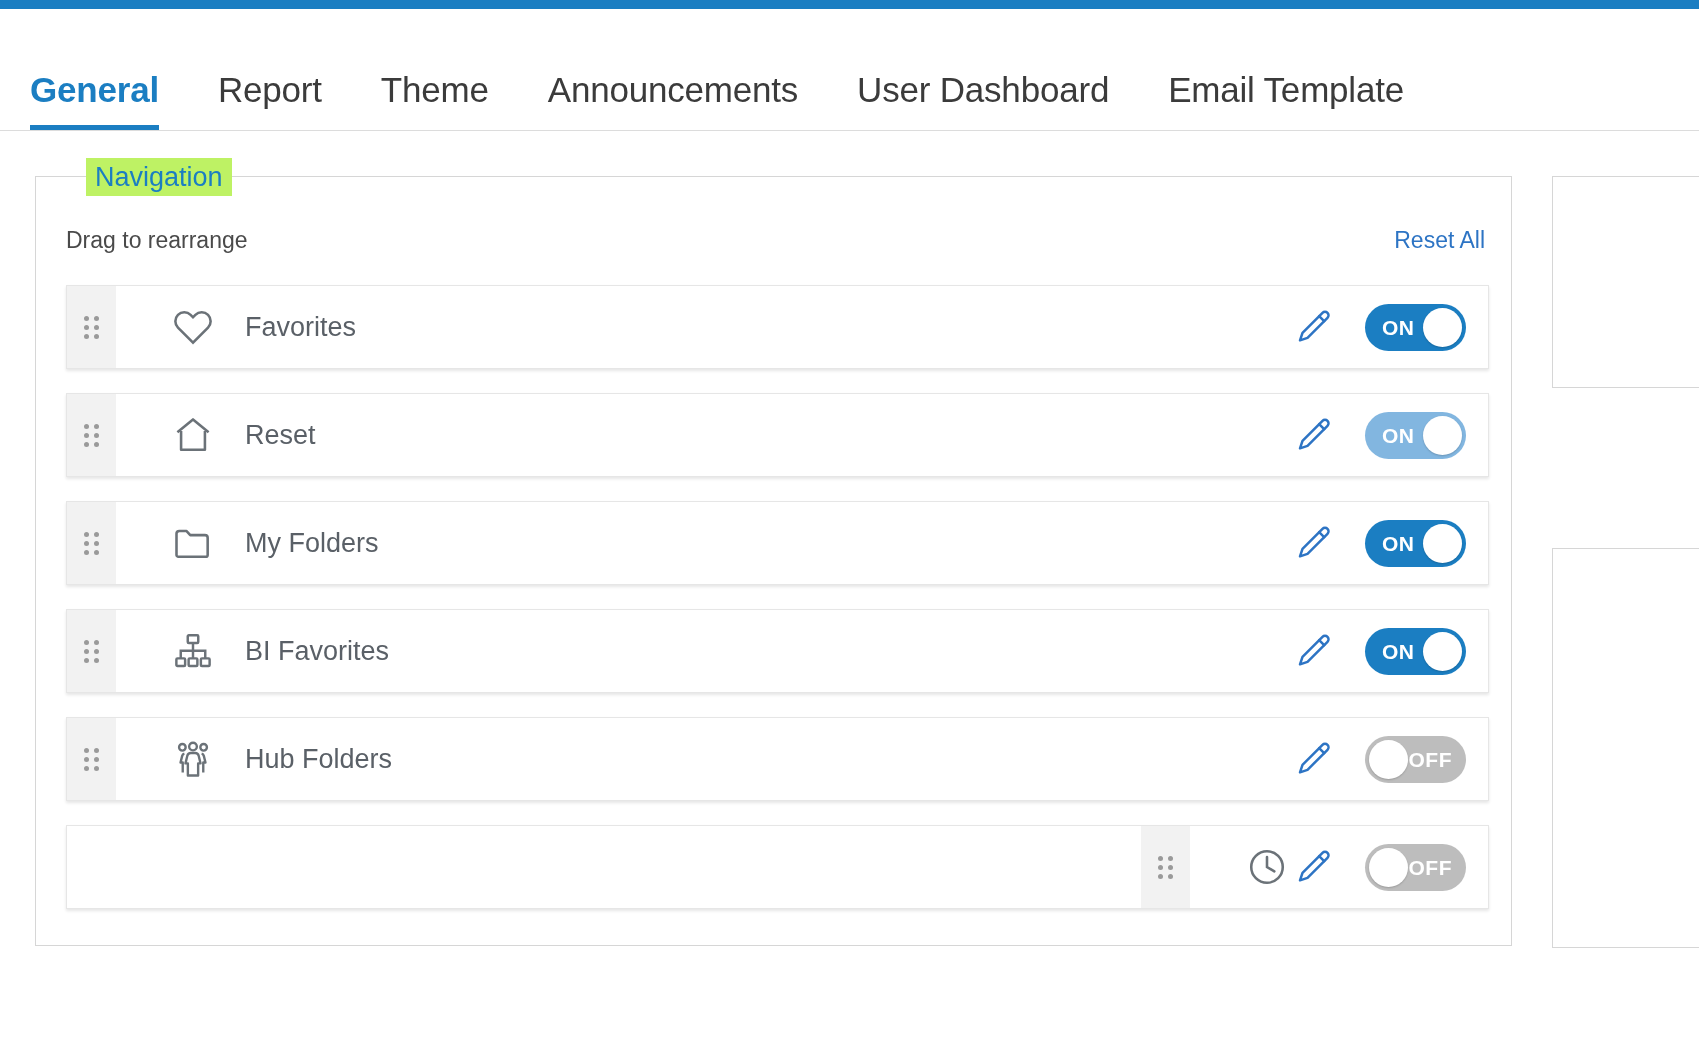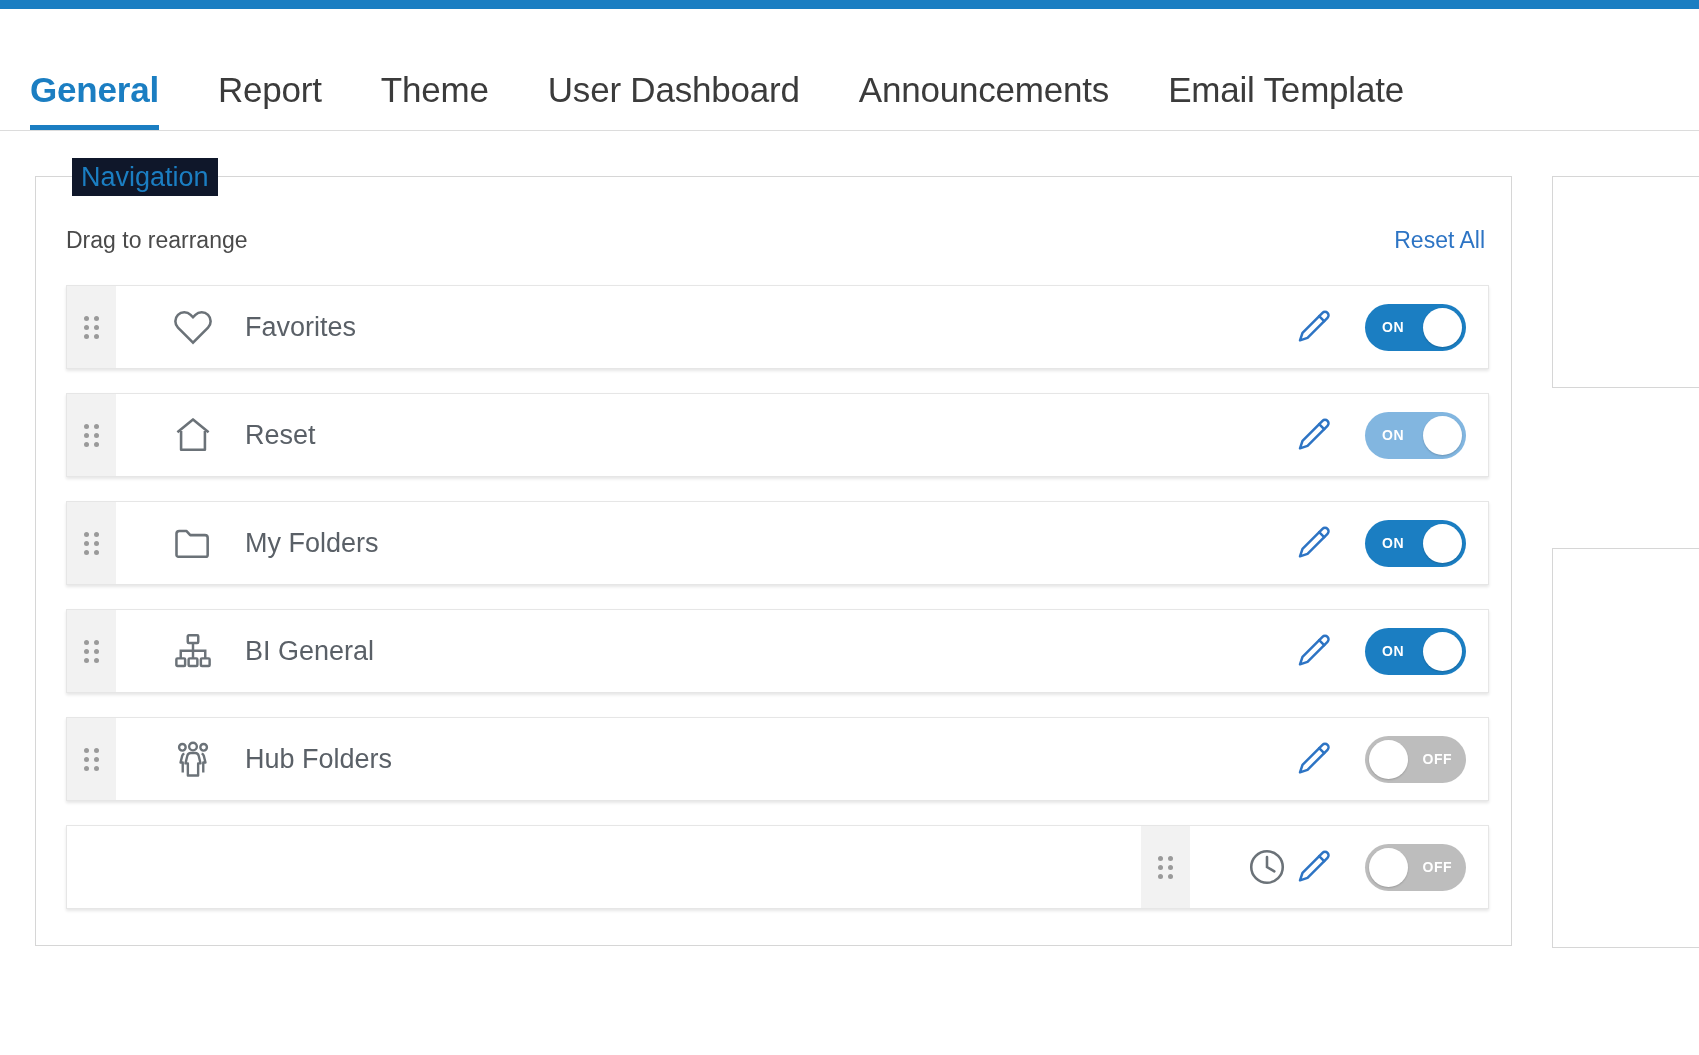--- a/index.html
+++ b/index.html
@@ -44,22 +44,22 @@
   }
   
   .panel{
     position:absolute;left:35px;top:176px;
     width:1477px;height:770px;
     border:1px solid #d6d6d6;
     box-sizing:border-box;
     background:#ffffff;
   }
   .panel-legend{
-    position:absolute;left:36px;top:-19px;
-    background:#0f172a;
+    position:absolute;left:50px;top:-19px;
+    background:#bef264;
     padding:0 9px;
     font-size:27px;
     color:#1b7ec2;
     line-height:38px;
   }
   .panel-subhead{
     position:absolute;left:30px;top:50px;
     font-size:23px;color:#4a4a4a;
   }
   .reset-all{
@@ -141,21 +141,21 @@
     position:absolute;top:4px;
     width:39px;height:39px;border-radius:50%;
     background:#ffffff;
     box-shadow:0 1px 2px rgba(0,0,0,0.18);
   }
   .toggle.on .knob,.toggle.on-light .knob{right:4px;}
   .toggle.off .knob{left:4px;}
   .toggle .tlabel{
     position:absolute;top:0;height:47px;
     line-height:47px;
-    font-size:14px;font-weight:bold;
+    font-size:21px;font-weight:bold;
     color:#ffffff;
     letter-spacing:0.5px;
   }
   .toggle.on .tlabel,.toggle.on-light .tlabel{left:17px;}
   .toggle.off .tlabel{right:14px;}
   
   .side-panel{
     position:absolute;
     border:1px solid #d6d6d6;
     background:#ffffff;
@@ -168,22 +168,22 @@
 </head>
 <body>
 
 <div class="top-accent"></div>
 
 <div class="tabbar">
   <div class="tabs">
     <div class="tab active">General</div>
     <div class="tab">Report</div>
     <div class="tab">Theme</div>
+    <div class="tab">Announcements</div>
     <div class="tab">User Dashboard</div>
-    <div class="tab">Announcements</div>
     <div class="tab">Email Template</div>
   </div>
 </div>
 
 <div class="panel">
   <div class="panel-legend">Navigation</div>
   <div class="panel-subhead">Drag to rearrange</div>
   <div class="reset-all">Reset All</div>
 
   <div class="rows">
@@ -289,21 +289,21 @@
       </div>
       <div class="row-icon">
         <svg width="42" height="42" viewBox="0 0 24 24" fill="none" stroke="currentColor" stroke-width="1.4">
           <rect x="9" y="3" width="6" height="4.4" rx="0.6"></rect>
           <rect x="2.5" y="16.2" width="5" height="4.4" rx="0.6"></rect>
           <rect x="9.5" y="16.2" width="5" height="4.4" rx="0.6"></rect>
           <rect x="16.5" y="16.2" width="5" height="4.4" rx="0.6"></rect>
           <path d="M12 7.4v4.4M5 16.2v-4.4h14v4.4M12 11.8v4.4"></path>
         </svg>
       </div>
-      <div class="row-label">BI General</div>
+      <div class="row-label">BI Favorites</div>
       <div class="edit-icon">
         <svg width="40" height="40" viewBox="0 0 24 24" fill="none" stroke="currentColor" stroke-width="1.5" stroke-linecap="round" stroke-linejoin="round">
           <path d="M16.5 3.5a2.1 2.1 0 0 1 3 3L7.5 18.5 3 20l1.5-4.5z"></path>
           <path d="M14.5 5.5l3 3"></path>
         </svg>
       </div>
       <div class="toggle on">
         <span class="tlabel">ON</span>
         <span class="knob"></span>
       </div>

